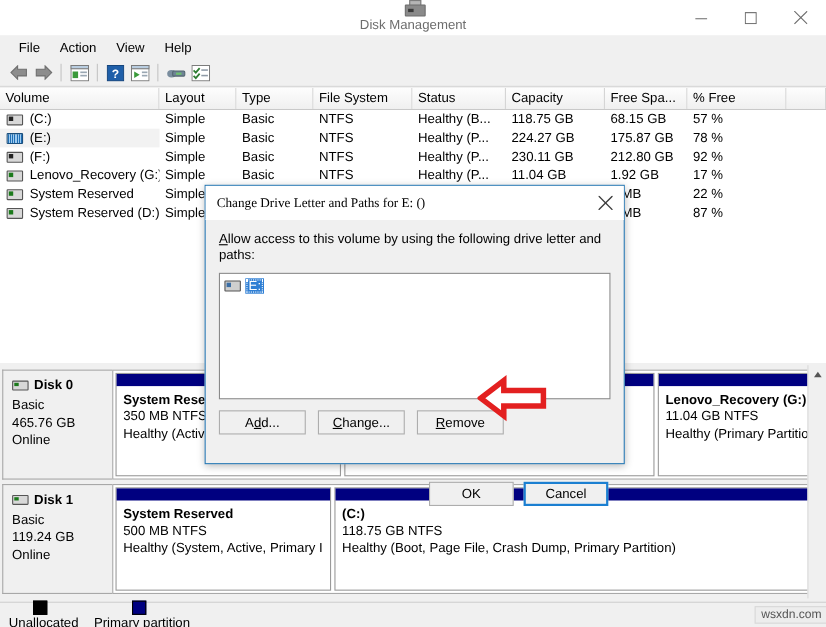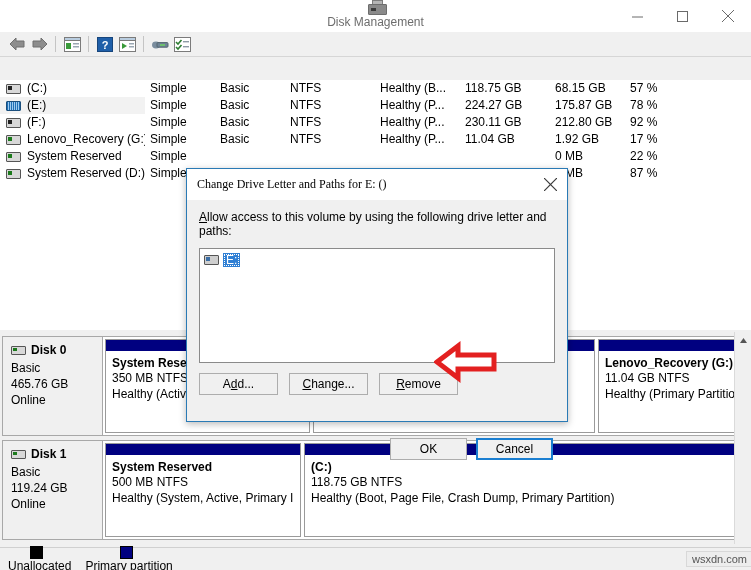--- a/index.html
+++ b/index.html
@@ -117,20 +117,26 @@
       </div>
       <div class="winbtn close">
         <svg width="12" height="12">
             <line x1="0" y1="0" x2="12" y2="12" stroke="#6a6a6a" stroke-width="1"></line>
             <line x1="12" y1="0" x2="0" y2="12" stroke="#6a6a6a" stroke-width="1"></line>
           </svg>
       </div>
     </div>
   </div>
 
+  <div class="menubar">
+    <div class="menu-item">File</div>
+    <div class="menu-item">Action</div>
+    <div class="menu-item">View</div>
+    <div class="menu-item">Help</div>
+  </div>
 
   <div class="toolbar">
     <div class="tb-btn">
       <svg width="17" height="14" viewBox="0 0 17 14">
           <path d="M7 1 L1 7 L7 13 L7 10 L15 10 L15 4 L7 4 Z" fill="#8d8d8d" stroke="#6f6f6f" stroke-width="1"></path>
         </svg>
     </div>
     <div class="tb-btn">
       <svg width="17" height="14" viewBox="0 0 17 14">
           <path d="M10 1 L16 7 L10 13 L10 10 L2 10 L2 4 L10 4 Z" fill="#8d8d8d" stroke="#6f6f6f" stroke-width="1"></path>
@@ -175,20 +181,31 @@
           <rect x="0.5" y="0.5" width="16" height="14" fill="#fff" stroke="#7b7b7b"></rect>
           <path d="M2 5 l2 2 l3.5 -4" fill="none" stroke="#2e7d32" stroke-width="1.6"></path>
           <path d="M2 10 l2 2 l3.5 -4" fill="none" stroke="#2e7d32" stroke-width="1.6"></path>
           <rect x="9" y="4" width="6" height="1.4" fill="#8e9aa6"></rect>
           <rect x="9" y="9" width="6" height="1.4" fill="#8e9aa6"></rect>
         </svg>
     </div>
   </div>
 
   <div class="vol-wrap">
+    <div class="vol-head">
+      <div class="vh" style="width:145px">Volume</div>
+      <div class="vh" style="width:70px">Layout</div>
+      <div class="vh" style="width:70px">Type</div>
+      <div class="vh" style="width:90px">File System</div>
+      <div class="vh" style="width:85px">Status</div>
+      <div class="vh" style="width:90px">Capacity</div>
+      <div class="vh" style="width:75px">Free Spa...</div>
+      <div class="vh" style="width:90px">% Free</div>
+      <div class="vh" style="flex:1"></div>
+    </div>
     <div id="vol-rows">
         <div class="vol-row">
           <div class="vc name" style="width: 145px;">
             <span class="vol-ico dark"></span>
             <span>(C:)</span>
           </div>
           <div class="vc" style="width: 70px;">Simple</div>
           <div class="vc" style="width: 70px;">Basic</div>
           <div class="vc" style="width: 90px;">NTFS</div>
           <div class="vc" style="width: 85px;">Healthy (B...</div>

